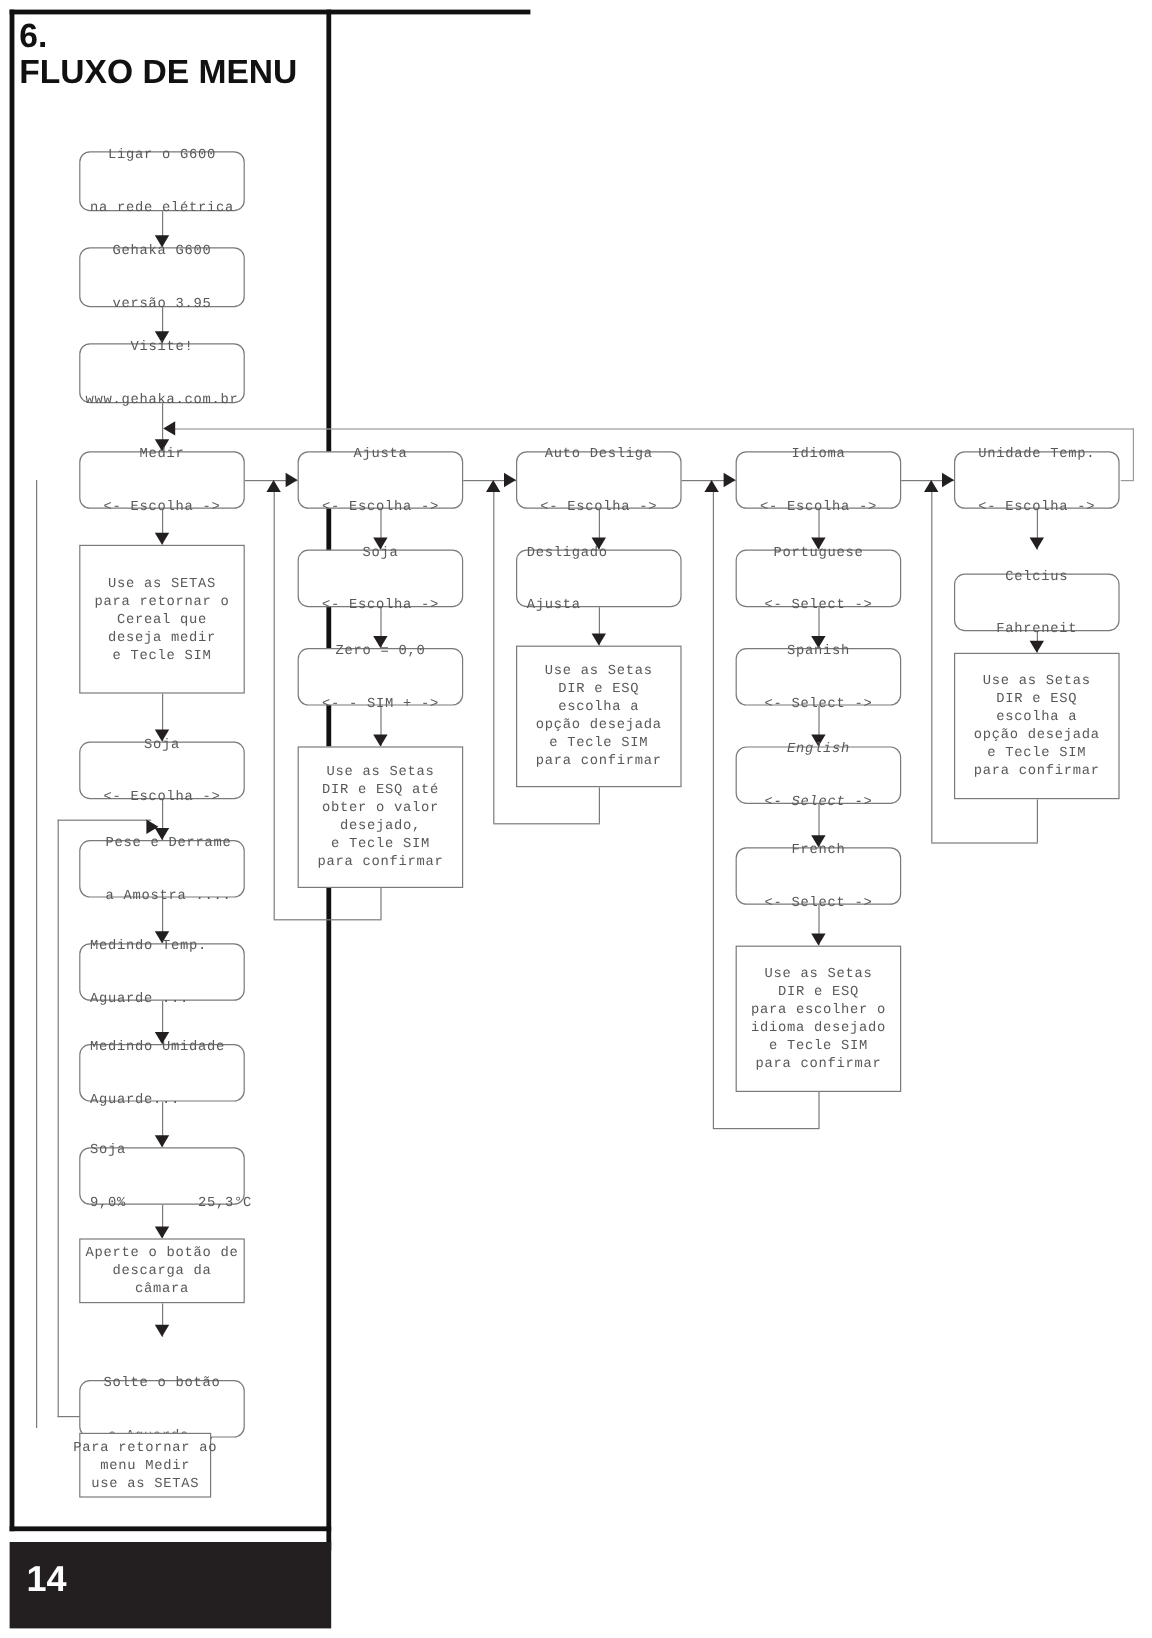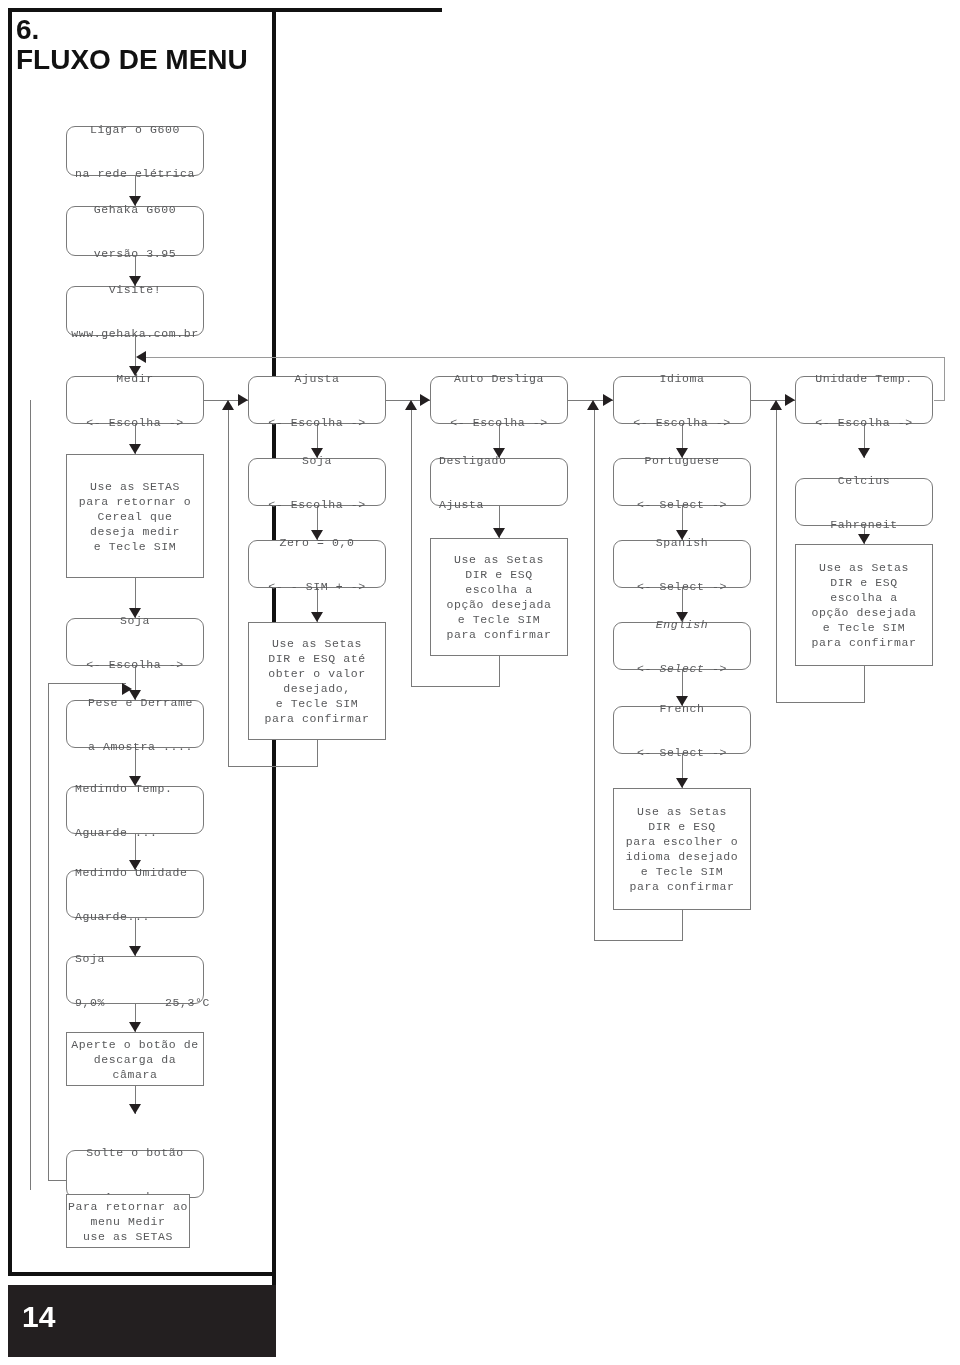--- a/index.html
+++ b/index.html
@@ -259,21 +259,21 @@
   <div class="vline" style="left:135px; top:1086px; height:28px;"></div>
   <div class="arrow-down" style="left:129px; top:1104px;"></div>
 
   <div class="node rounded center" style="left:66px; top:1150px; width:138px; height:48px;">
     <span class="ln">Solte o botão</span>
     <span class="ln">e Aguarde...</span>
   </div>
   <div class="vline" style="left:135px; top:1162px; height:32px;"></div>
   <div class="arrow-down" style="left:129px; top:1184px;"></div>
 
-  <div class="node sharp center" style="left:66px; top:1194px; width:124px; height:54px;">
+  <div class="node sharp center" style="left:66px; top:1194px; width:110px; height:54px;">
     <span class="ln">Para retornar ao</span>
     <span class="ln">menu Medir</span>
     <span class="ln">use as SETAS</span>
   </div>
 
   <div class="hline" style="left:48px; top:1180px; width:88px;"></div>
   <div class="vline" style="left:48px; top:683px; height:498px;"></div>
   <div class="hline" style="left:48px; top:683px; width:78px;"></div>
 
   <div class="vline" style="left:30px; top:400px; height:790px;"></div>

